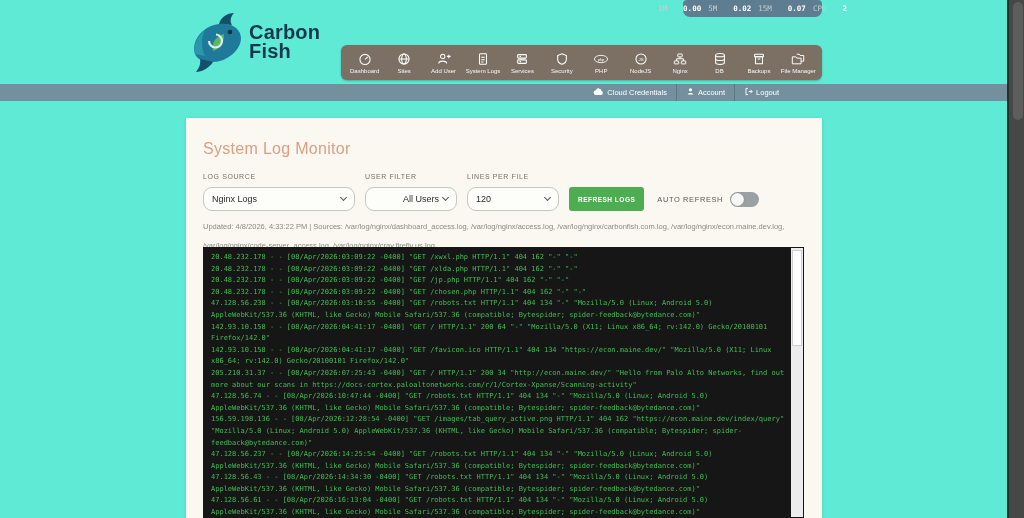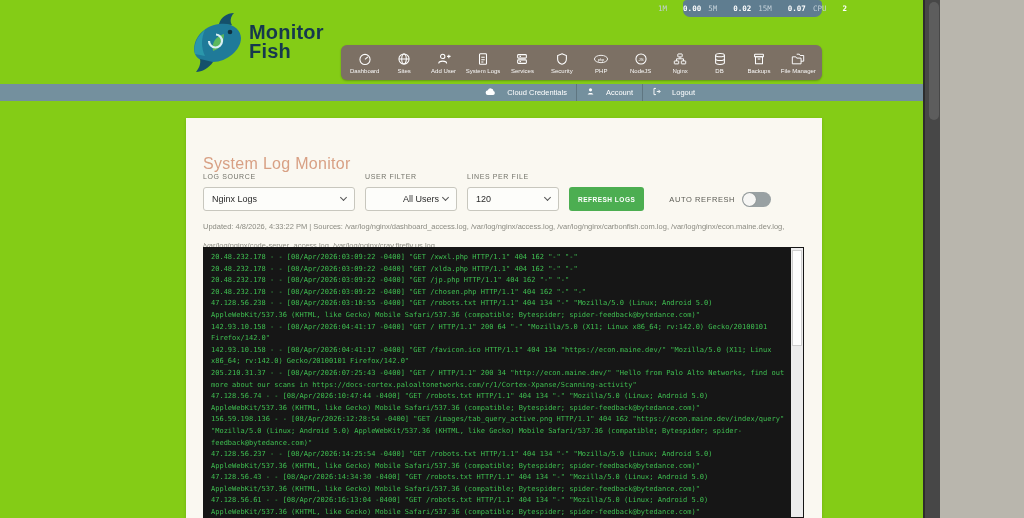--- a/index.html
+++ b/index.html
@@ -1,18 +1,18 @@
 <!DOCTYPE html>
 <html><head>
 <meta charset="utf-8">
 <style>
   * { margin:0; padding:0; box-sizing:border-box; }
   html,body { background:#b9b6ad; }
   body { font-family:"Liberation Sans", sans-serif; }
-  .viewport { position:relative; width:940px; height:518px; overflow:hidden; background:#84cc16; }
+  .viewport { position:relative; width:1024px; height:518px; overflow:hidden; background:#5eead4; }
 
   
   .loadbar { position:absolute; top:0; left:683px; width:139px; height:17px;
     background:#5f7d90; border-radius:4px 4px 7px 7px; display:flex; align-items:center;
     justify-content:center; gap:7px; font-family:"DejaVu Sans Mono", monospace; font-size:7.5px; }
   .loadbar .lbl { color:#c3d0d8; }
   .loadbar .val { color:#ffffff; font-weight:bold; margin-left:16px; }
   .load-item { display:flex; align-items:center; }
 
   
@@ -25,43 +25,43 @@
     background:#7c7064; border-radius:6px; display:flex; align-items:center;
     justify-content:space-around; padding:0 4px; box-shadow:0 1px 2px rgba(0,0,0,.25); }
   .nav-item { display:flex; flex-direction:column; align-items:center; justify-content:center;
     width:40px; height:35px; cursor:pointer; }
   .nav-item svg { display:block; }
   .nav-label { font-size:6px; color:rgba(255,255,255,.95); margin-top:2px; white-space:nowrap; }
 
   
   .utilbar { position:absolute; left:0; top:84px; right:17px; height:17px; background:#74909e;
     display:flex; align-items:center; justify-content:flex-end; padding-right:219px; }
-  .util-item { display:flex; align-items:center; gap:11px; color:#ffffff; font-size:7.5px;
+  .util-item { display:flex; align-items:center; gap:3px; color:#ffffff; font-size:7.5px;
     padding:0 9px; height:100%; cursor:pointer;text-align:right; }
   .util-item + .util-item { border-left:1px solid rgba(0,0,0,.18); }
 
   
   .card { position:absolute; left:186px; top:118px; width:636px; height:420px;
     background:#faf8f1; box-shadow:0 1px 3px rgba(0,0,0,.15); }
-  .page-title { position:absolute; left:17px; top:37px; font-size:16px; color:#d8a084;
+  .page-title { position:absolute; left:17px; top:22px; font-size:16px; color:#d8a084;
     font-weight:normal; letter-spacing:.3px; }
 
   .filters { position:absolute; left:17px; top:55px; display:flex; align-items:flex-end; }
   .fgroup { display:flex; flex-direction:column; margin-right:10px; }
   .flabel { font-size:7px; color:#73736a; letter-spacing:.6px; margin-bottom:7px; }
-  .fselect { height:24px; background:#fdfdfa; border:1px solid #c8c7be; border-radius:3px;
+  .fselect { height:24px; background:#fdfdfa; border:1px solid #c8c7be; border-radius:9px;
     display:flex; align-items:center; justify-content:space-between; padding:0 8px;
     font-size:9px; color:#2b2b2b; cursor:pointer; }
   .chev { width:5px; height:5px; border-right:1.2px solid #555; border-bottom:1.2px solid #555;
     transform:rotate(45deg); margin-top:-3px; }
   .w-lg { width:152px; } .w-md { width:92px;padding-left:37px; } .w-sm { width:92px; }
   .refresh-btn { height:24px; padding:0 9px; background:#4cae51; color:#fff; border:none;
     border-radius:3px; font-size:6.5px; font-weight:bold; letter-spacing:.5px;
     margin-right:13px; cursor:pointer; font-family:"Liberation Sans", sans-serif; }
-  .auto-wrap { display:flex; align-items:center; height:24px;margin-left:12px; }
+  .auto-wrap { display:flex; align-items:center; height:24px; }
   .auto-label { font-size:7.5px; color:#5b5b54; letter-spacing:.6px; margin-right:7px; }
   .toggle { width:29px; height:15px; background:#99a1a3; border-radius:8px; position:relative; cursor:pointer; }
   .toggle .knob { position:absolute; left:1px; top:1px; width:13px; height:13px;
     background:#f6f6f4; border-radius:50%; box-shadow:0 0 1px rgba(0,0,0,.4); }
 
   .status-line { position:absolute; left:17px; top:99px; width:594px; font-size:7.5px;
     line-height:19px; color:#8b8b82; }
 
   
   .terminal { position:absolute; left:203px; top:247px; width:601px; height:271px;
@@ -108,21 +108,21 @@
         <path d="M36 14 C38 7 44 3 51 3 C47 7 47 12 49 15 Z" fill="#14506b"></path>
         <path d="M12 44 C8 30 20 16 36 14 C50 12 58 20 58 28 C58 40 44 52 30 52 C22 52 14 50 12 44 Z" fill="#1f7a99"></path>
         <path d="M30 52 C26 58 19 62 13 62 C16 58 18 54 17 49 Z" fill="#14506b"></path>
         <path d="M12 44 C10 36 14 26 22 20 C18 28 18 38 22 46 Z" fill="#2a97ab"></path>
         <circle cx="47" cy="22" r="2.3" fill="#0e2f3f"></circle>
         <path d="M30 41 C28 33 33 26 41 24 C41 33 37 39 30 41 Z" fill="#5cb85c"></path>
         <path d="M26 31 a6.5 6.5 0 1 0 7 -6.5" stroke="#d8eef4" stroke-width="2.2" fill="none"></path>
       </svg>
     </span>
     <div class="brand-text">
-      <div>Monitor</div>
+      <div>Carbon</div>
       <div>Fish</div>
     </div>
   </div>
 
   <div class="mainnav">
     <div class="nav-item">
       <span>
           <svg width="14" height="14" viewBox="0 0 16 16" stroke="#fff" fill="none" stroke-width="1.2">
             <circle cx="8" cy="8.5" r="5.8"></circle>
             <path d="M8 8.5 L11.3 5.6"></path>

